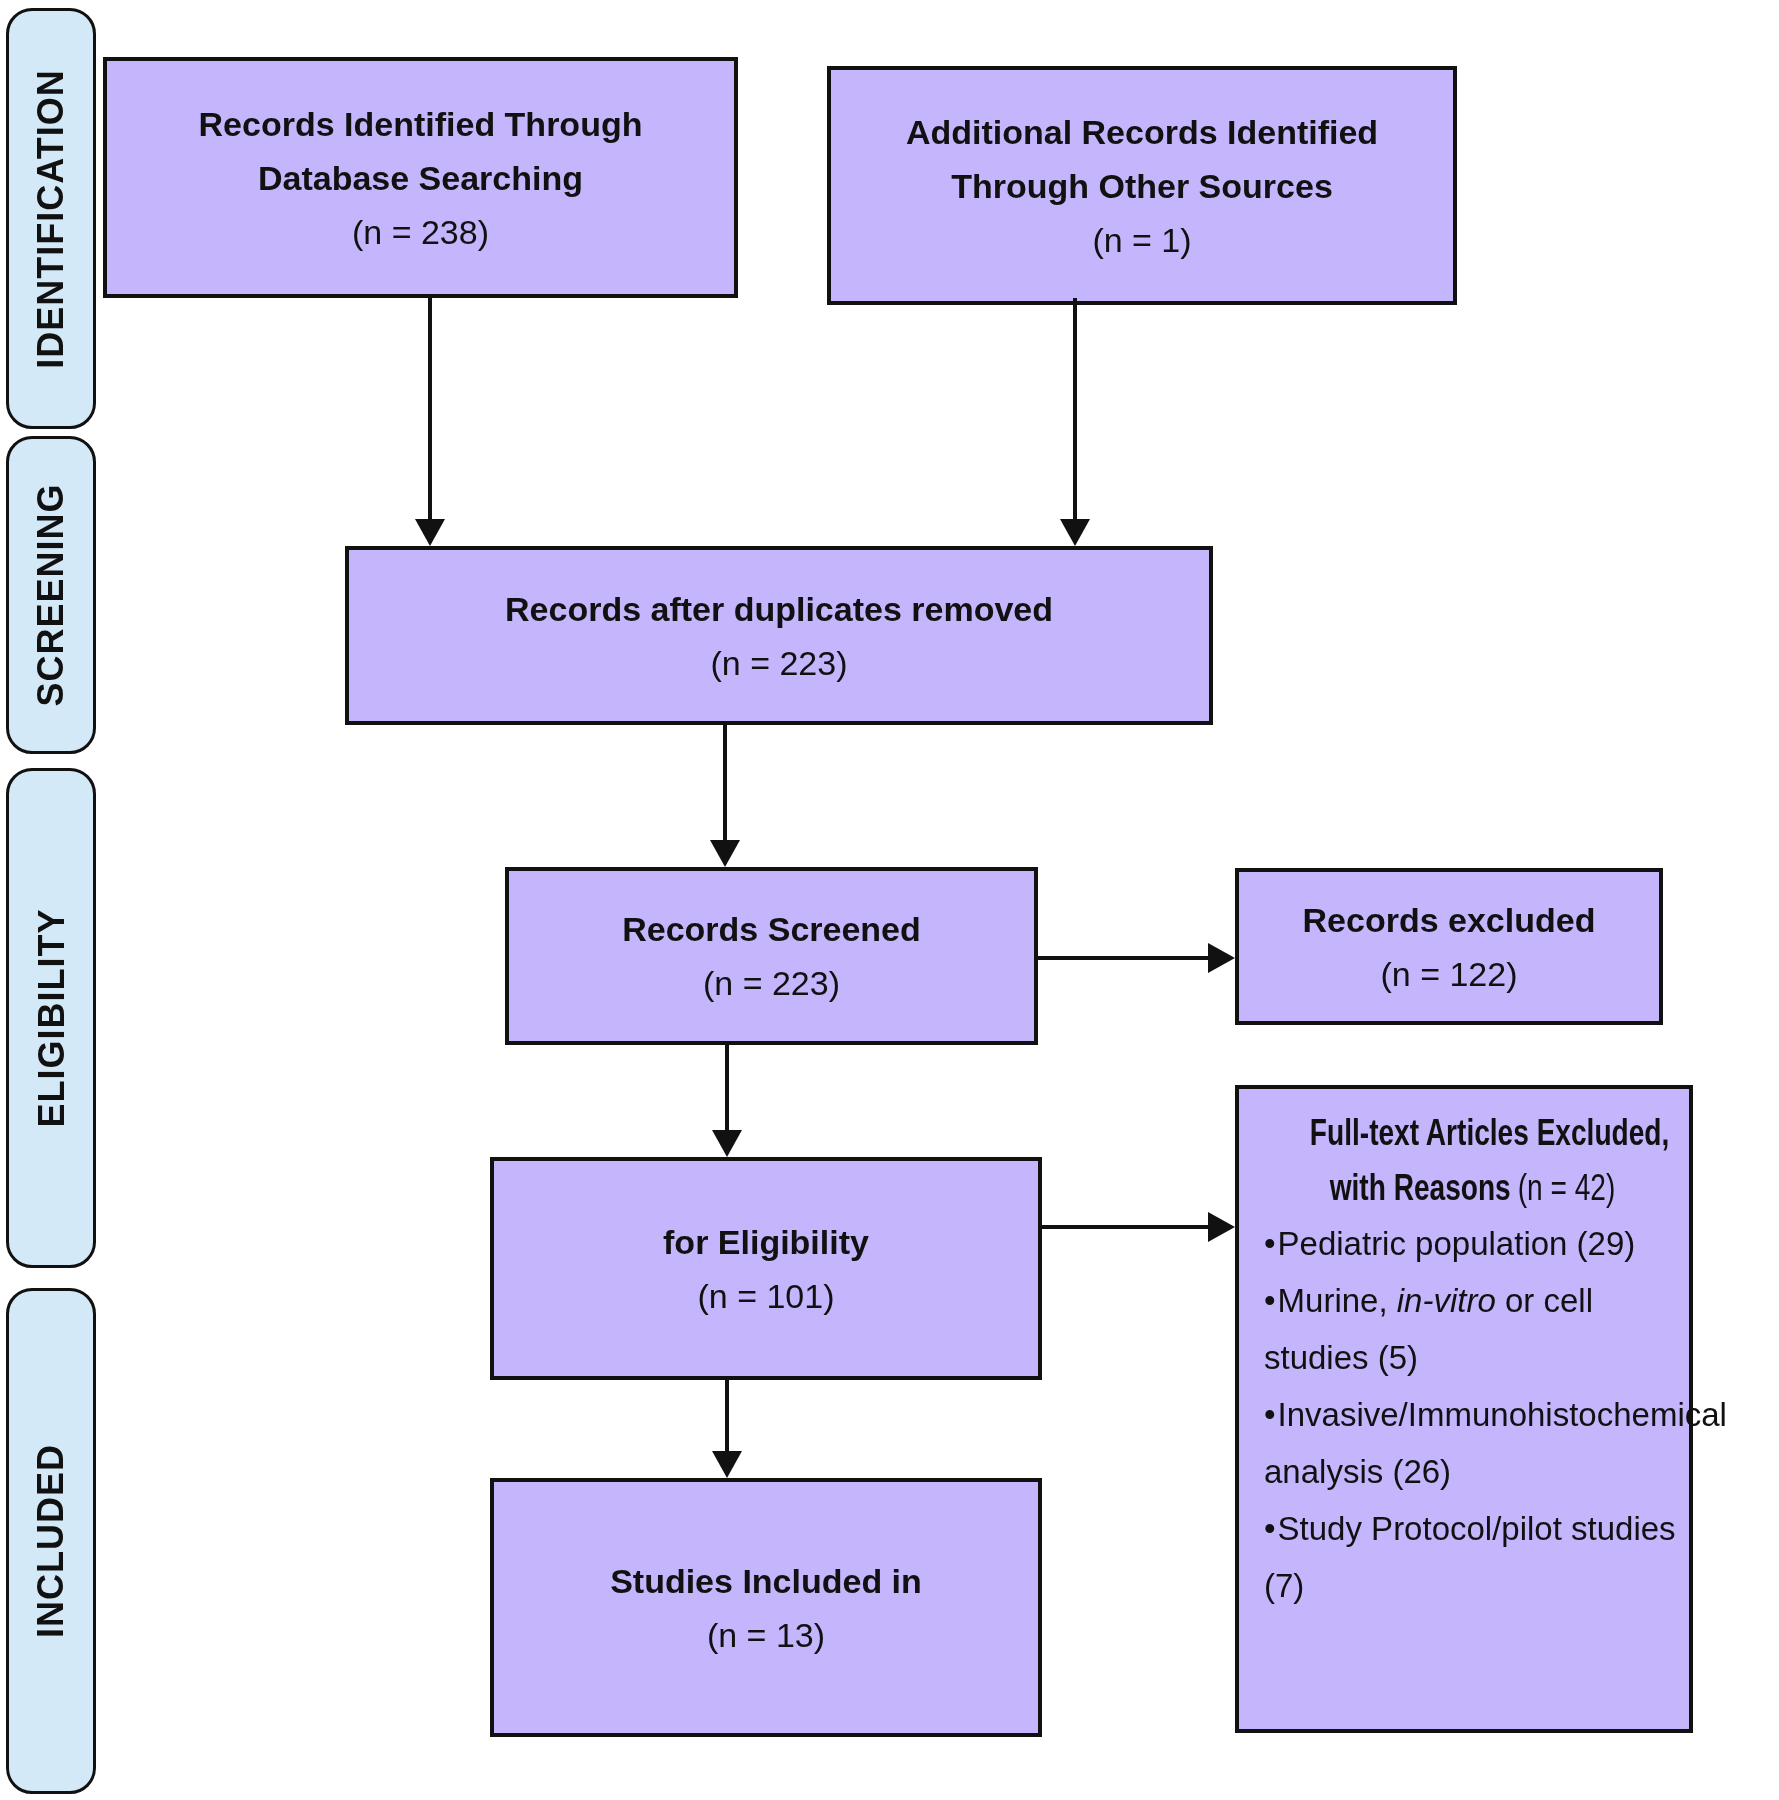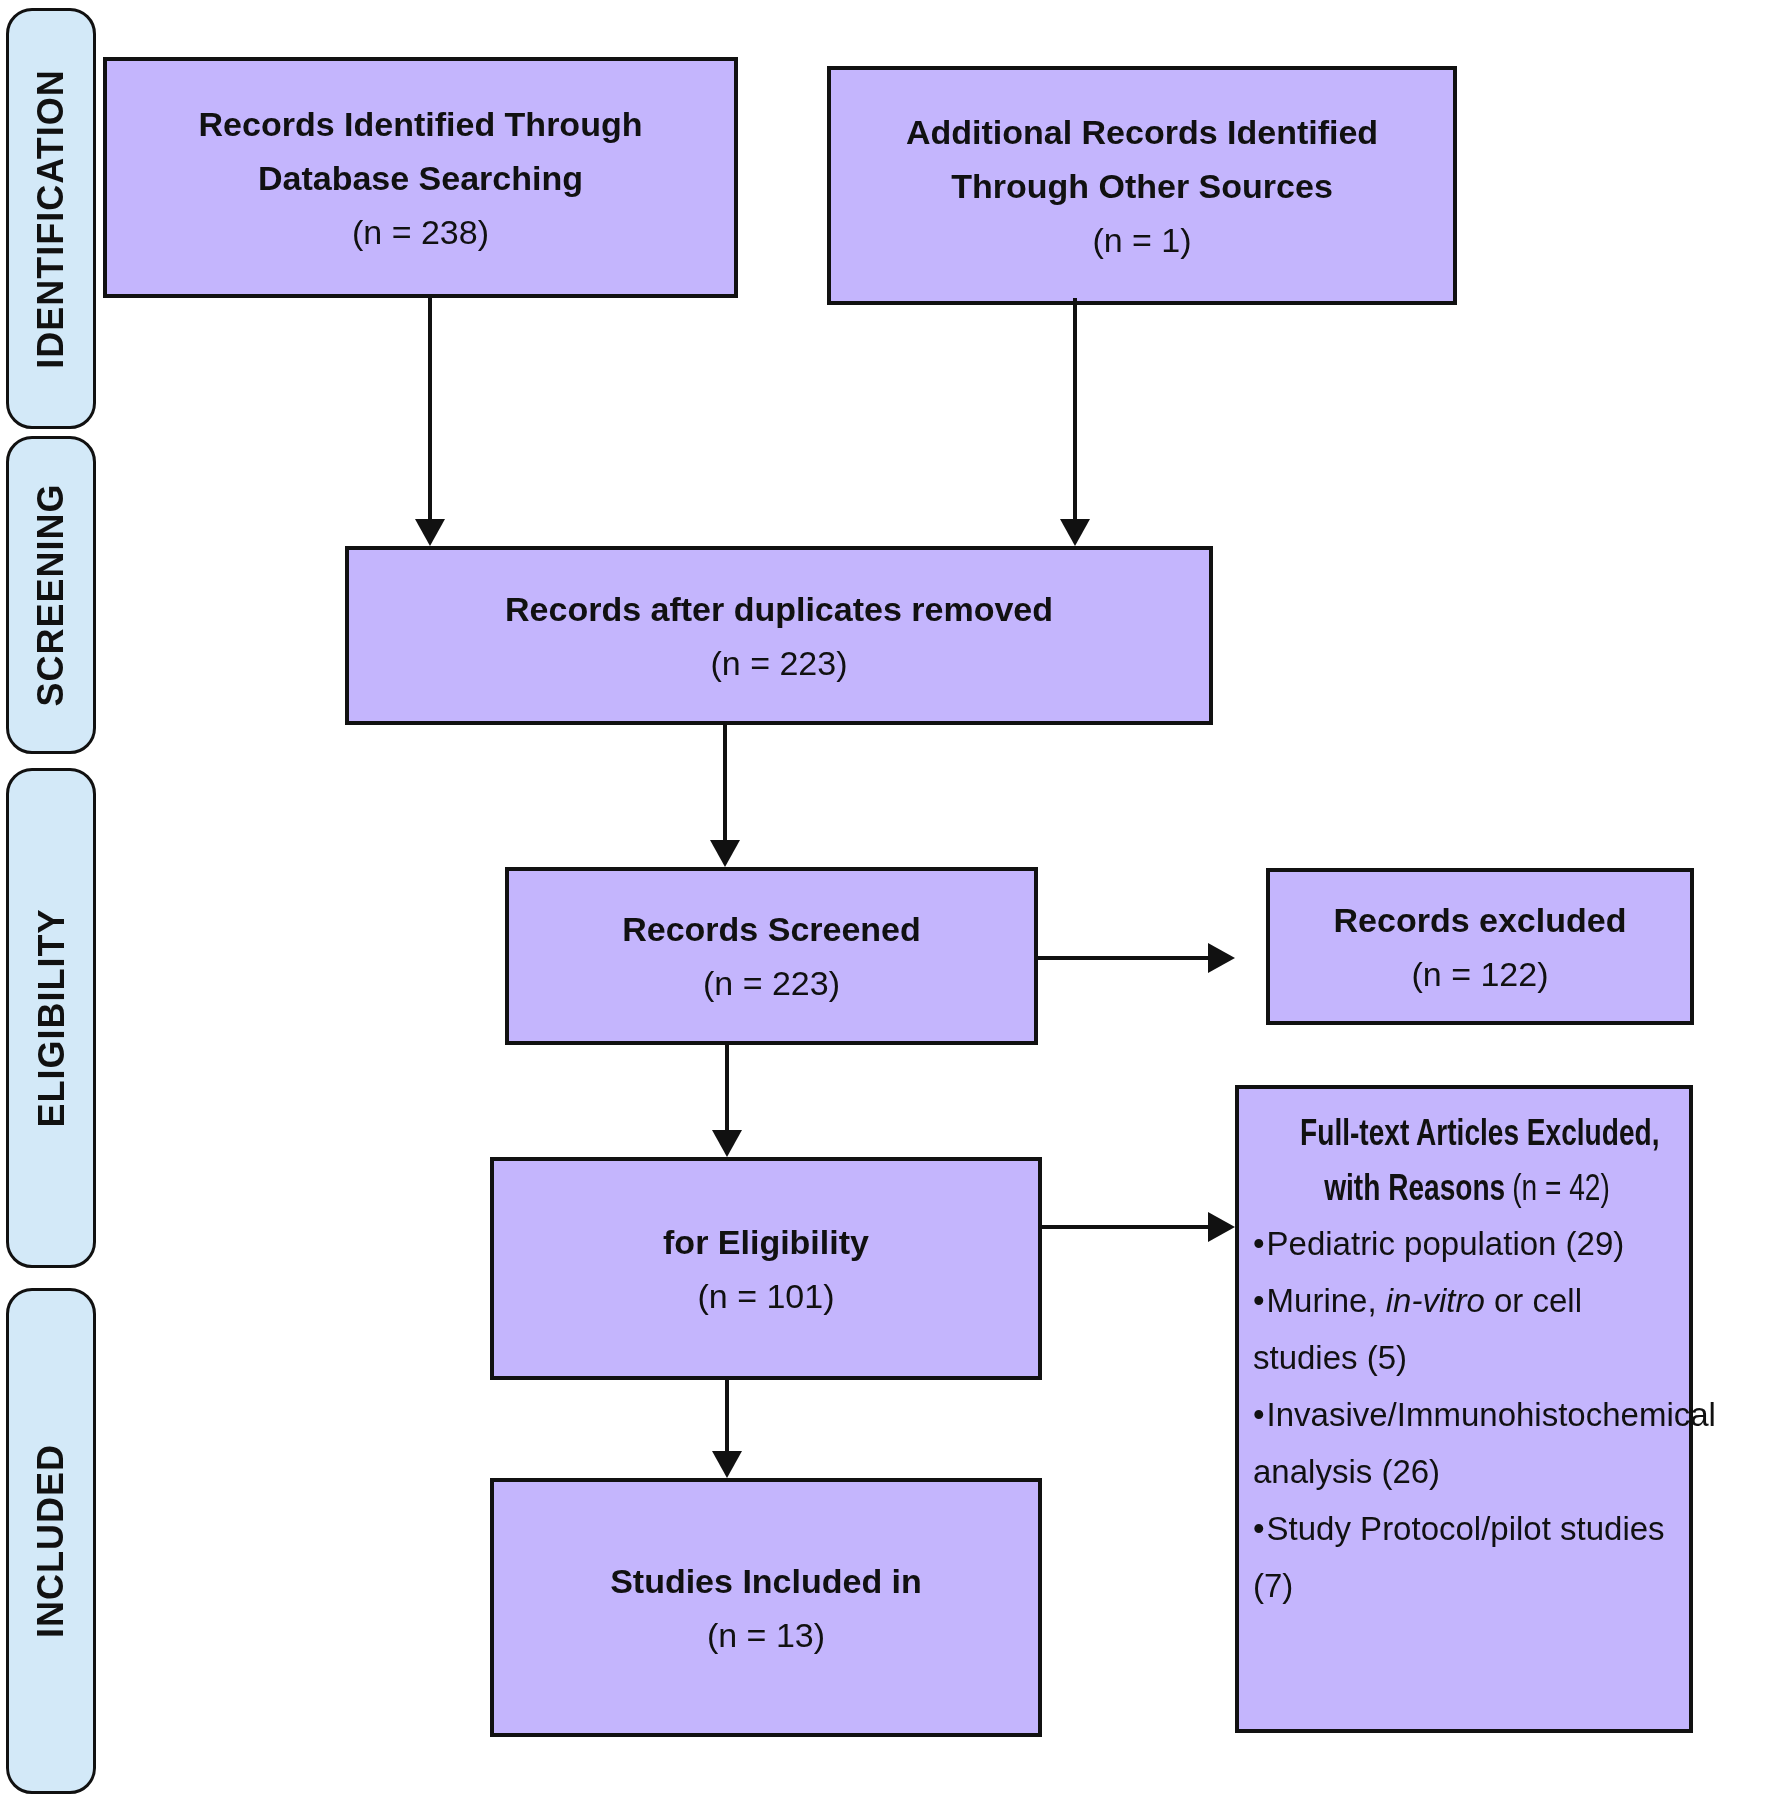--- a/index.html
+++ b/index.html
@@ -22,21 +22,21 @@
     position:absolute;background:#c4b5fd;border:4px solid #111;
     box-sizing:border-box;
     display:flex;flex-direction:column;align-items:center;justify-content:center;
     text-align:center;
   }
   .fbox .t{font-weight:700;font-size:34px;line-height:54px;}
   .fbox .c{font-weight:400;font-size:34px;line-height:54px;}
   
   .reasons{
     justify-content:flex-start;align-items:stretch;text-align:left;
-    padding:16px 8px 6px 14px;
+    padding:16px 8px 6px 25px;
   }
   .rh{ text-align:center;font-size:36px;font-weight:700;line-height:55px;
        white-space:nowrap;transform:scaleX(0.78);transform-origin:50% 50%;}
   .rh .reg{font-weight:400;margin-left:0.25em;}
   .bullet{font-size:33px;font-weight:400;line-height:57px;}
   .bullet .bu{margin-right:2px;}
   .bullet i{font-style:italic;}
   
   .aline-v{position:absolute;width:4px;background:#111;}
   .aline-h{position:absolute;height:4px;background:#111;}
@@ -80,21 +80,21 @@
   <div class="fbox" style="left:345px;top:546px;width:868px;height:179px">
     <div class="t">Records after duplicates removed</div>
     <div class="c">(n = 223)</div>
   </div>
 
   <div class="fbox" style="left:505px;top:867px;width:533px;height:178px">
     <div class="t">Records Screened</div>
     <div class="c">(n = 223)</div>
   </div>
 
-  <div class="fbox" style="left:1266px;top:868px;width:428px;height:157px">
+  <div class="fbox" style="left:1235px;top:868px;width:428px;height:157px">
     <div class="t">Records excluded</div>
     <div class="c">(n = 122)</div>
   </div>
 
   <div class="fbox" style="left:490px;top:1157px;width:552px;height:223px">
     <div class="t">for Eligibility</div>
     <div class="c">(n = 101)</div>
   </div>
 
   <div class="fbox reasons" style="left:1235px;top:1085px;width:458px;height:648px">

